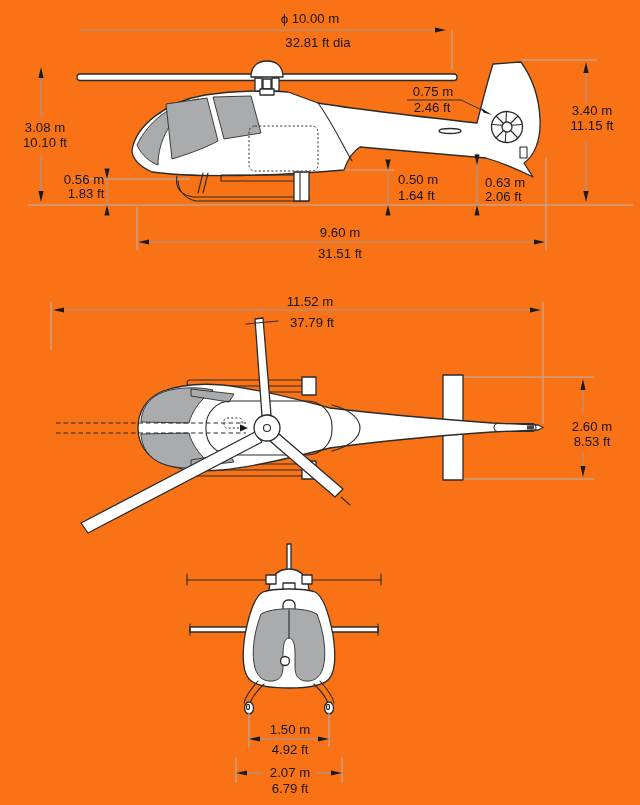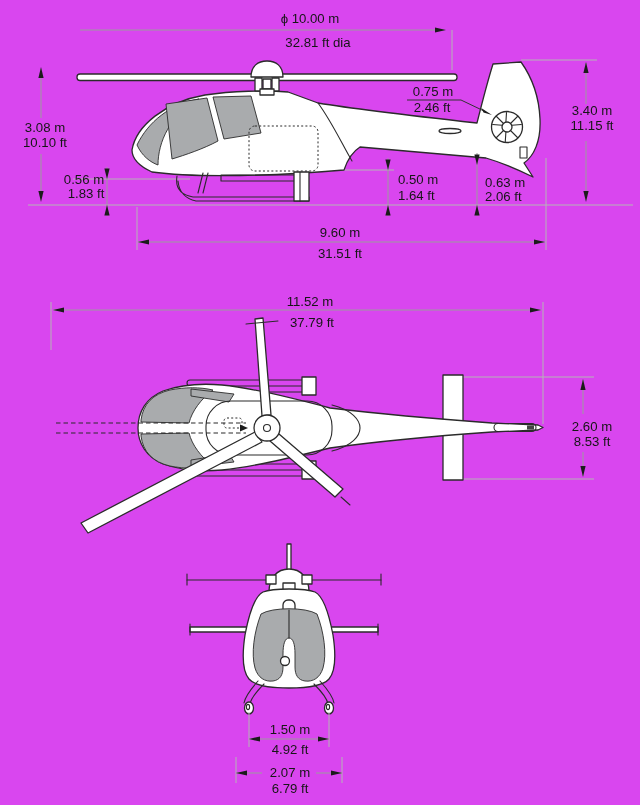--- a/index.html
+++ b/index.html
@@ -1,16 +1,16 @@
 <!DOCTYPE html>
 <html><head>
 <meta charset="utf-8">
 <style>
   html,body{margin:0;padding:0;background:#ffffff;}
-  .stage{width:640px;height:805px;position:relative;background:#d946ef;overflow:hidden;}
+  .stage{width:640px;height:805px;position:relative;background:#f97316;overflow:hidden;}
   svg{display:block;}
   svg text{font-family:"Liberation Sans","DejaVu Sans",sans-serif;font-size:13.2px;fill:#161616;}
   .thin{stroke:#9c9c9c;stroke-width:1;fill:none;}
   .ref{stroke:#b5b5b5;stroke-width:1;fill:none;}
   .arr{fill:#1b1b1b;stroke:none;}
   .out{stroke:#2b2b2b;stroke-width:1.3;fill:#ffffff;stroke-linejoin:round;stroke-linecap:round;}
   .outn{stroke:#2b2b2b;stroke-width:1.1;fill:none;stroke-linejoin:round;stroke-linecap:round;}
   .gl{stroke:#2b2b2b;stroke-width:0.9;fill:#a9abad;stroke-linejoin:round;}
   .dk{stroke:#333333;stroke-width:1;fill:none;}
   .dash{stroke:#2b2b2b;stroke-width:1.1;fill:none;stroke-dasharray:4.5 3;}

